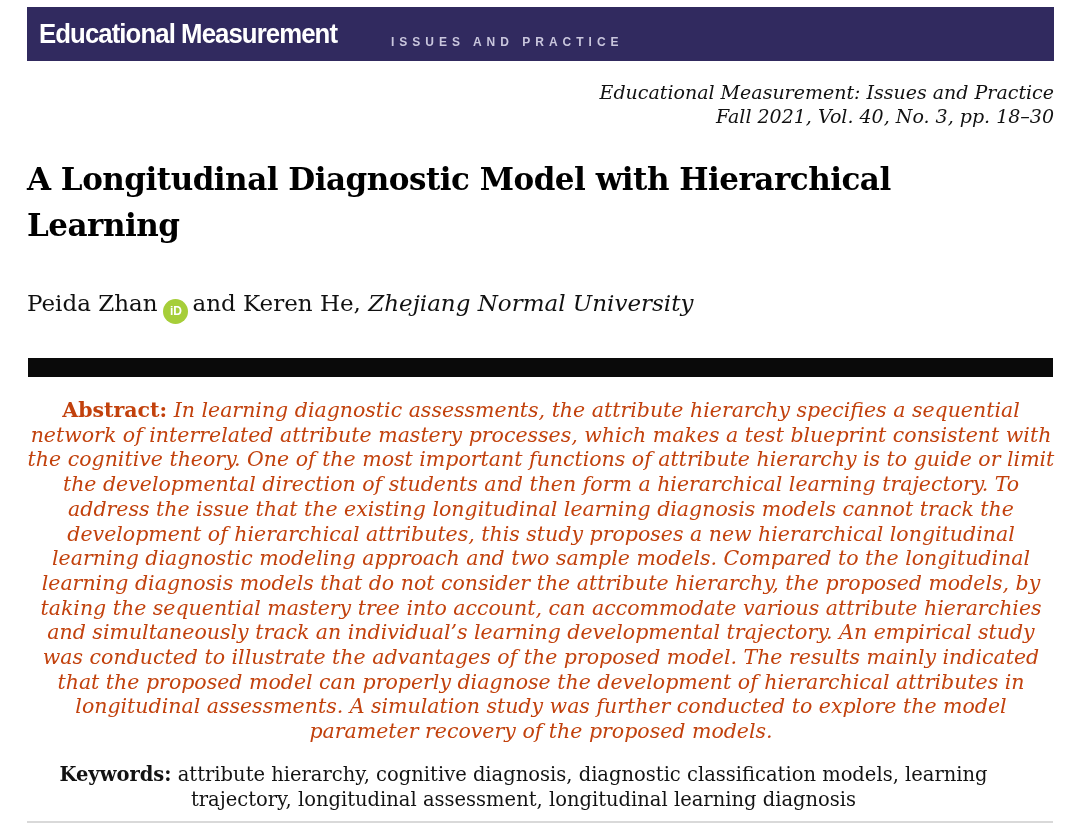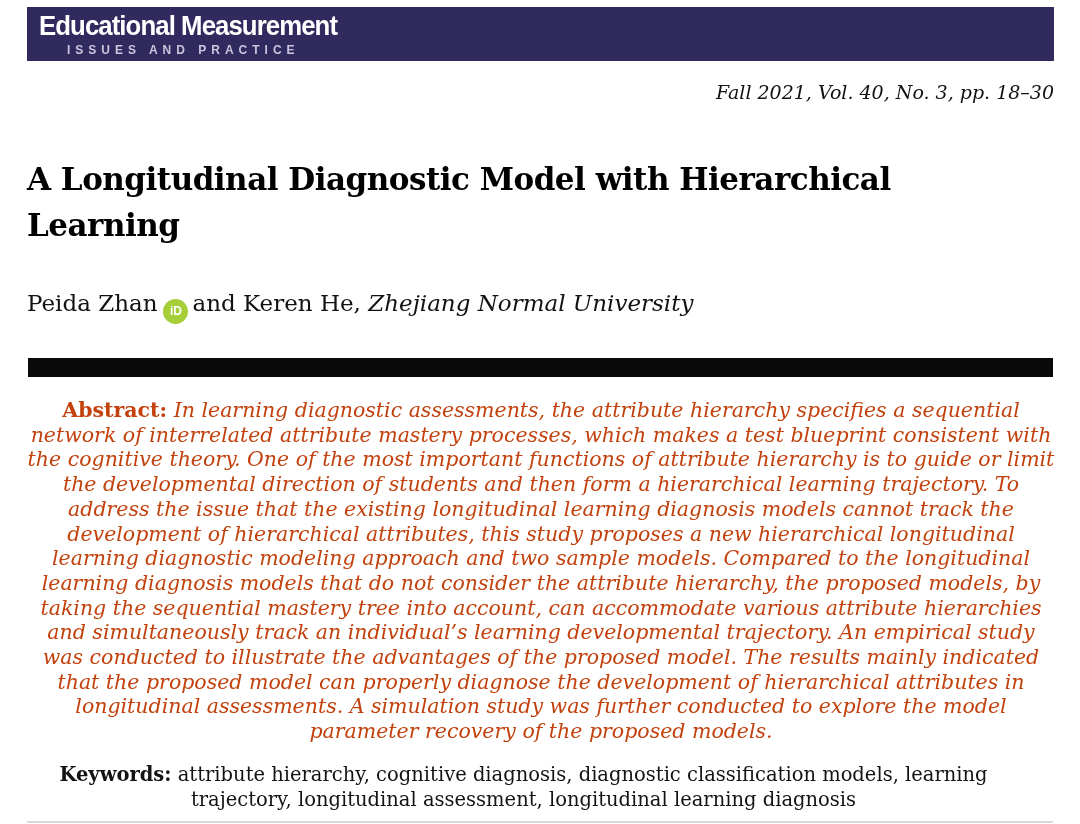--- a/index.html
+++ b/index.html
@@ -25,22 +25,23 @@
     height: 54px;
     background: #312a5f;
     display: flex;
     justify-content: space-between;
     align-items: center;
     padding: 0 14px 0 12px;
     box-sizing: border-box;
   }
   .logo-left {
     display: flex;
-    flex-direction: column;
+    flex-direction: row;
     line-height: 1;
+    align-items: flex-end;
   }
   .journal-name {
     font-family: "Liberation Sans", sans-serif;
     font-weight: bold;
     font-size: 28px;
     letter-spacing: -1px;
     color: #ffffff;
     transform: scaleX(0.92);
     transform-origin: left center;
   }
@@ -176,20 +177,21 @@
 <div class="page">
 
   <div class="banner">
     <div class="logo-left">
       <span class="journal-name">Educational Measurement</span>
       <span class="journal-subtitle">ISSUES AND PRACTICE</span>
     </div>
   </div>
 
   <div class="citation">
+    <div>Educational Measurement: Issues and Practice</div>
     <div>Fall 2021, Vol. 40, No. 3, pp. 18–30</div>
   </div>
 
   <h1 class="title" style="margin:0;">
     <span>A Longitudinal Diagnostic Model with Hierarchical Learning</span><br>
   </h1>
 
   <div class="authors">
     <span>Peida Zhan</span><span class="orcid">iD</span><span>and Keren He,</span>
     <span class="affiliation">Zhejiang Normal University</span>

